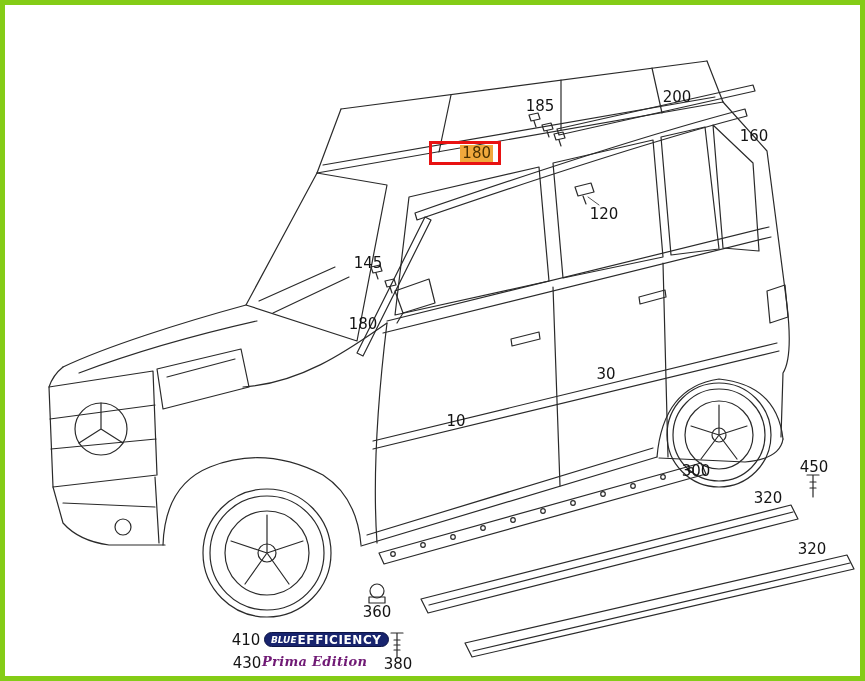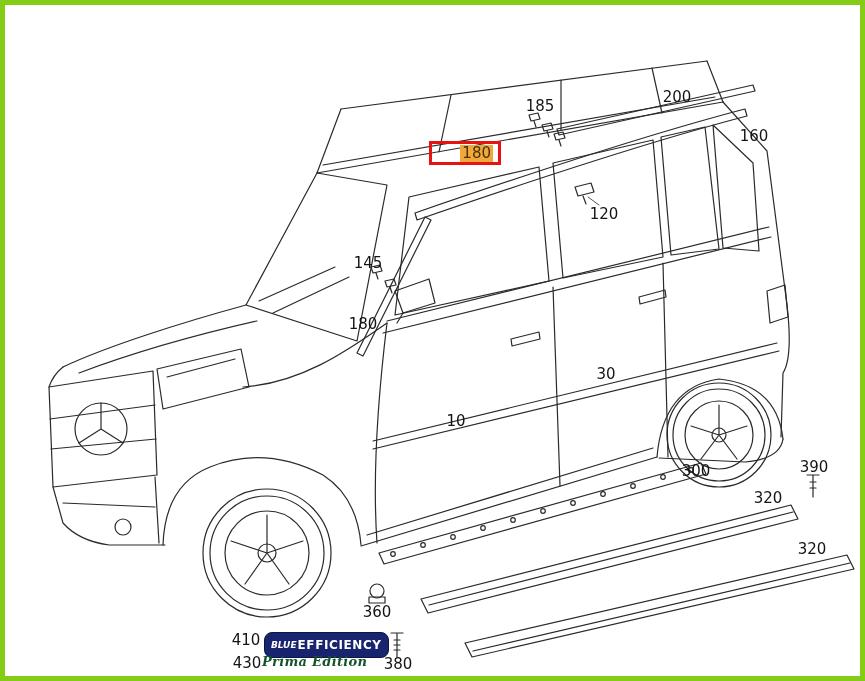--- a/index.html
+++ b/index.html
@@ -21,32 +21,32 @@
     display:flex; align-items:center; justify-content:flex-end;
     padding-right:5px;
   }
   .callout.highlighted .callout-num {
     background:#f0a83c; color:#4a3000; padding:1px 2px; font-size:15px;
   }
   .badge-blue {
     position:absolute; left:259px; top:627px;
     display:inline-flex; align-items:center;
     background:#18246e; border:1px solid #0d1445; border-radius:8px;
-    height:26px; padding:0 6px; color:#fff;
+    height:15px; padding:0 6px; color:#fff;
   }
   .badge-blue .be-prefix {
     font-style:italic; font-weight:bold; font-size:9px; margin-right:1px;
   }
   .badge-blue .be-suffix {
     font-size:12px; letter-spacing:0.6px; font-weight:bold;
   }
   .badge-prima {
     position:absolute; left:257px; top:649px;
     font-family:"DejaVu Serif","Liberation Serif",serif;
-    font-style:italic; font-weight:bold; font-size:13px; color:#14532d;
+    font-style:italic; font-weight:bold; font-size:13px; color:#701a75;
     letter-spacing:0.3px;
   }
 </style>
 </head>
 <body>
 
 <div id="stage">
 
   <svg id="art" viewBox="0 0 865 681" xmlns="http://www.w3.org/2000/svg">
     <g stroke="#2a2a2a" fill="none" stroke-width="1.2" stroke-linejoin="round" stroke-linecap="round">
@@ -222,21 +222,21 @@
       <div class="callout" style="left: 749px; top: 131px;"><span class="callout-num">160</span></div>
       <div class="callout highlighted" style="left: 460px; top: 148px; border-color: rgb(232, 18, 18);">
         <span class="callout-num" style="background: rgb(240, 168, 60);">180</span>
       </div>
       <div class="callout" style="left: 599px; top: 209px;"><span class="callout-num">120</span></div>
       <div class="callout" style="left: 363px; top: 258px;"><span class="callout-num">145</span></div>
       <div class="callout" style="left: 358px; top: 319px;"><span class="callout-num">180</span></div>
       <div class="callout" style="left: 601px; top: 369px;"><span class="callout-num">30</span></div>
       <div class="callout" style="left: 451px; top: 416px;"><span class="callout-num">10</span></div>
       <div class="callout" style="left: 691px; top: 466px;"><span class="callout-num">300</span></div>
-      <div class="callout" style="left: 809px; top: 462px;"><span class="callout-num">390</span></div>
+      <div class="callout" style="left: 809px; top: 462px;"><span class="callout-num">450</span></div>
       <div class="callout" style="left: 763px; top: 493px;"><span class="callout-num">320</span></div>
       <div class="callout" style="left: 807px; top: 544px;"><span class="callout-num">320</span></div>
       <div class="callout" style="left: 372px; top: 607px;"><span class="callout-num">360</span></div>
       <div class="callout" style="left: 241px; top: 635px;"><span class="callout-num">410</span></div>
       <div class="callout" style="left: 242px; top: 658px;"><span class="callout-num">430</span></div>
       <div class="callout" style="left: 393px; top: 659px;"><span class="callout-num">380</span></div>
     </div>
 
   <div class="badge-blue">
     <span class="be-prefix">BLUE</span>

